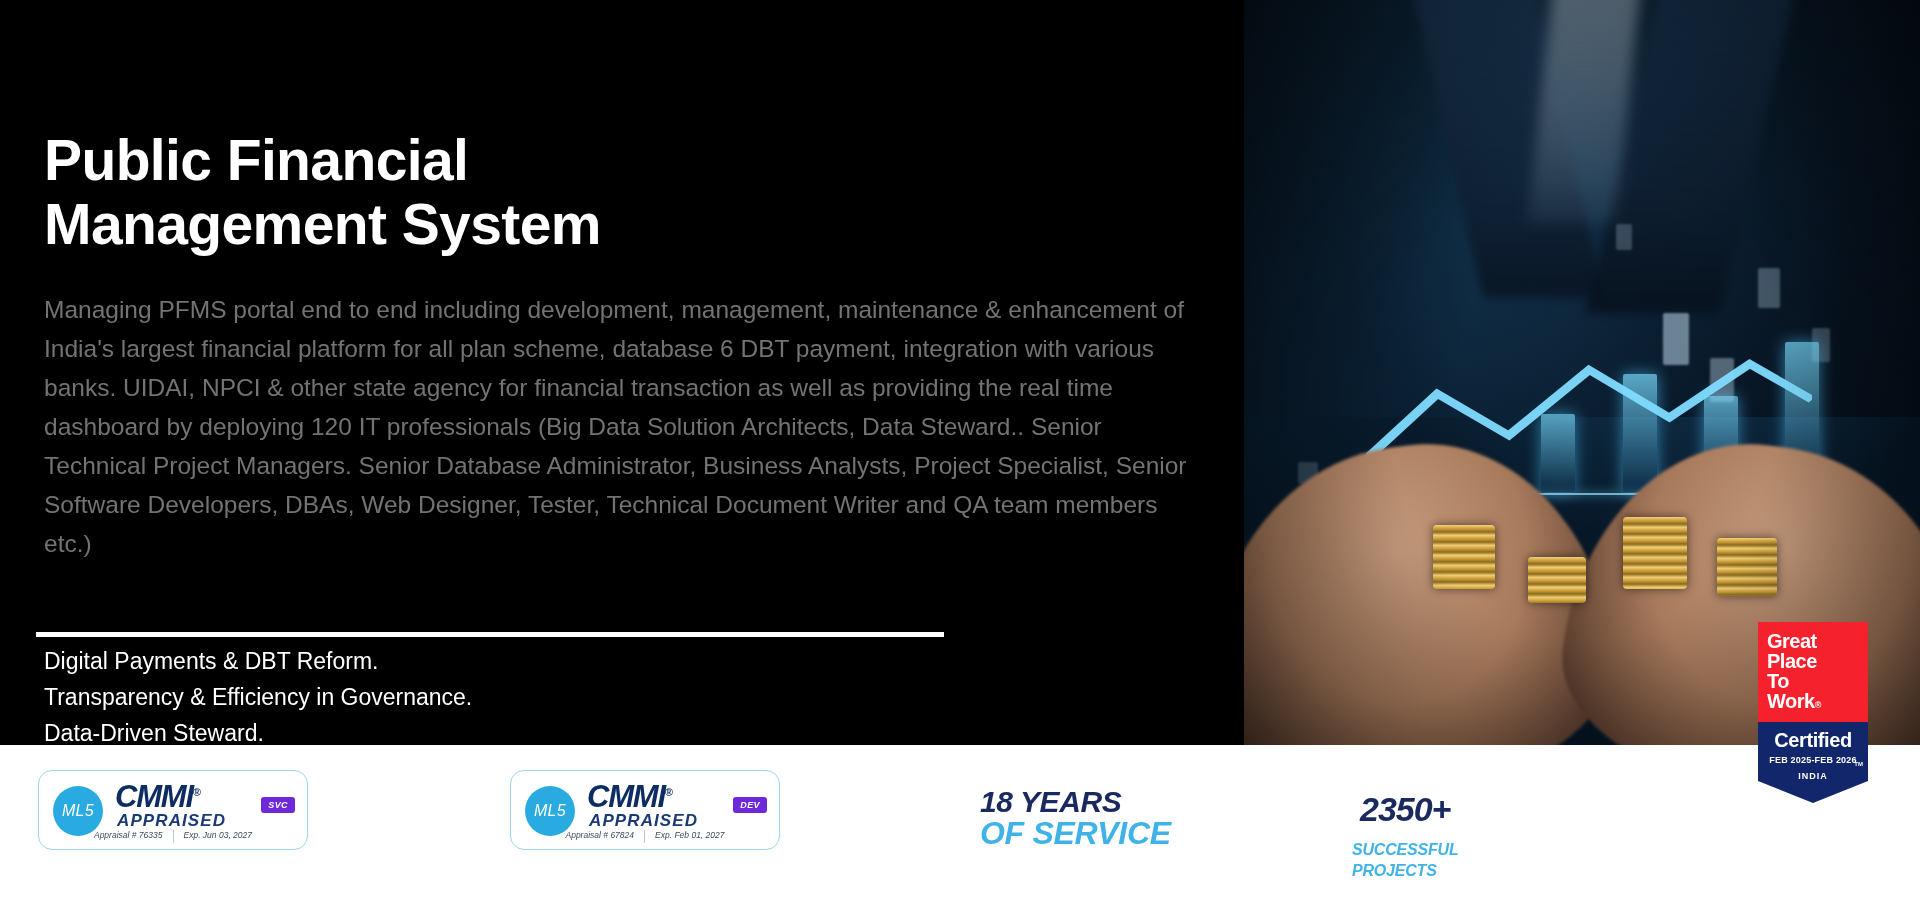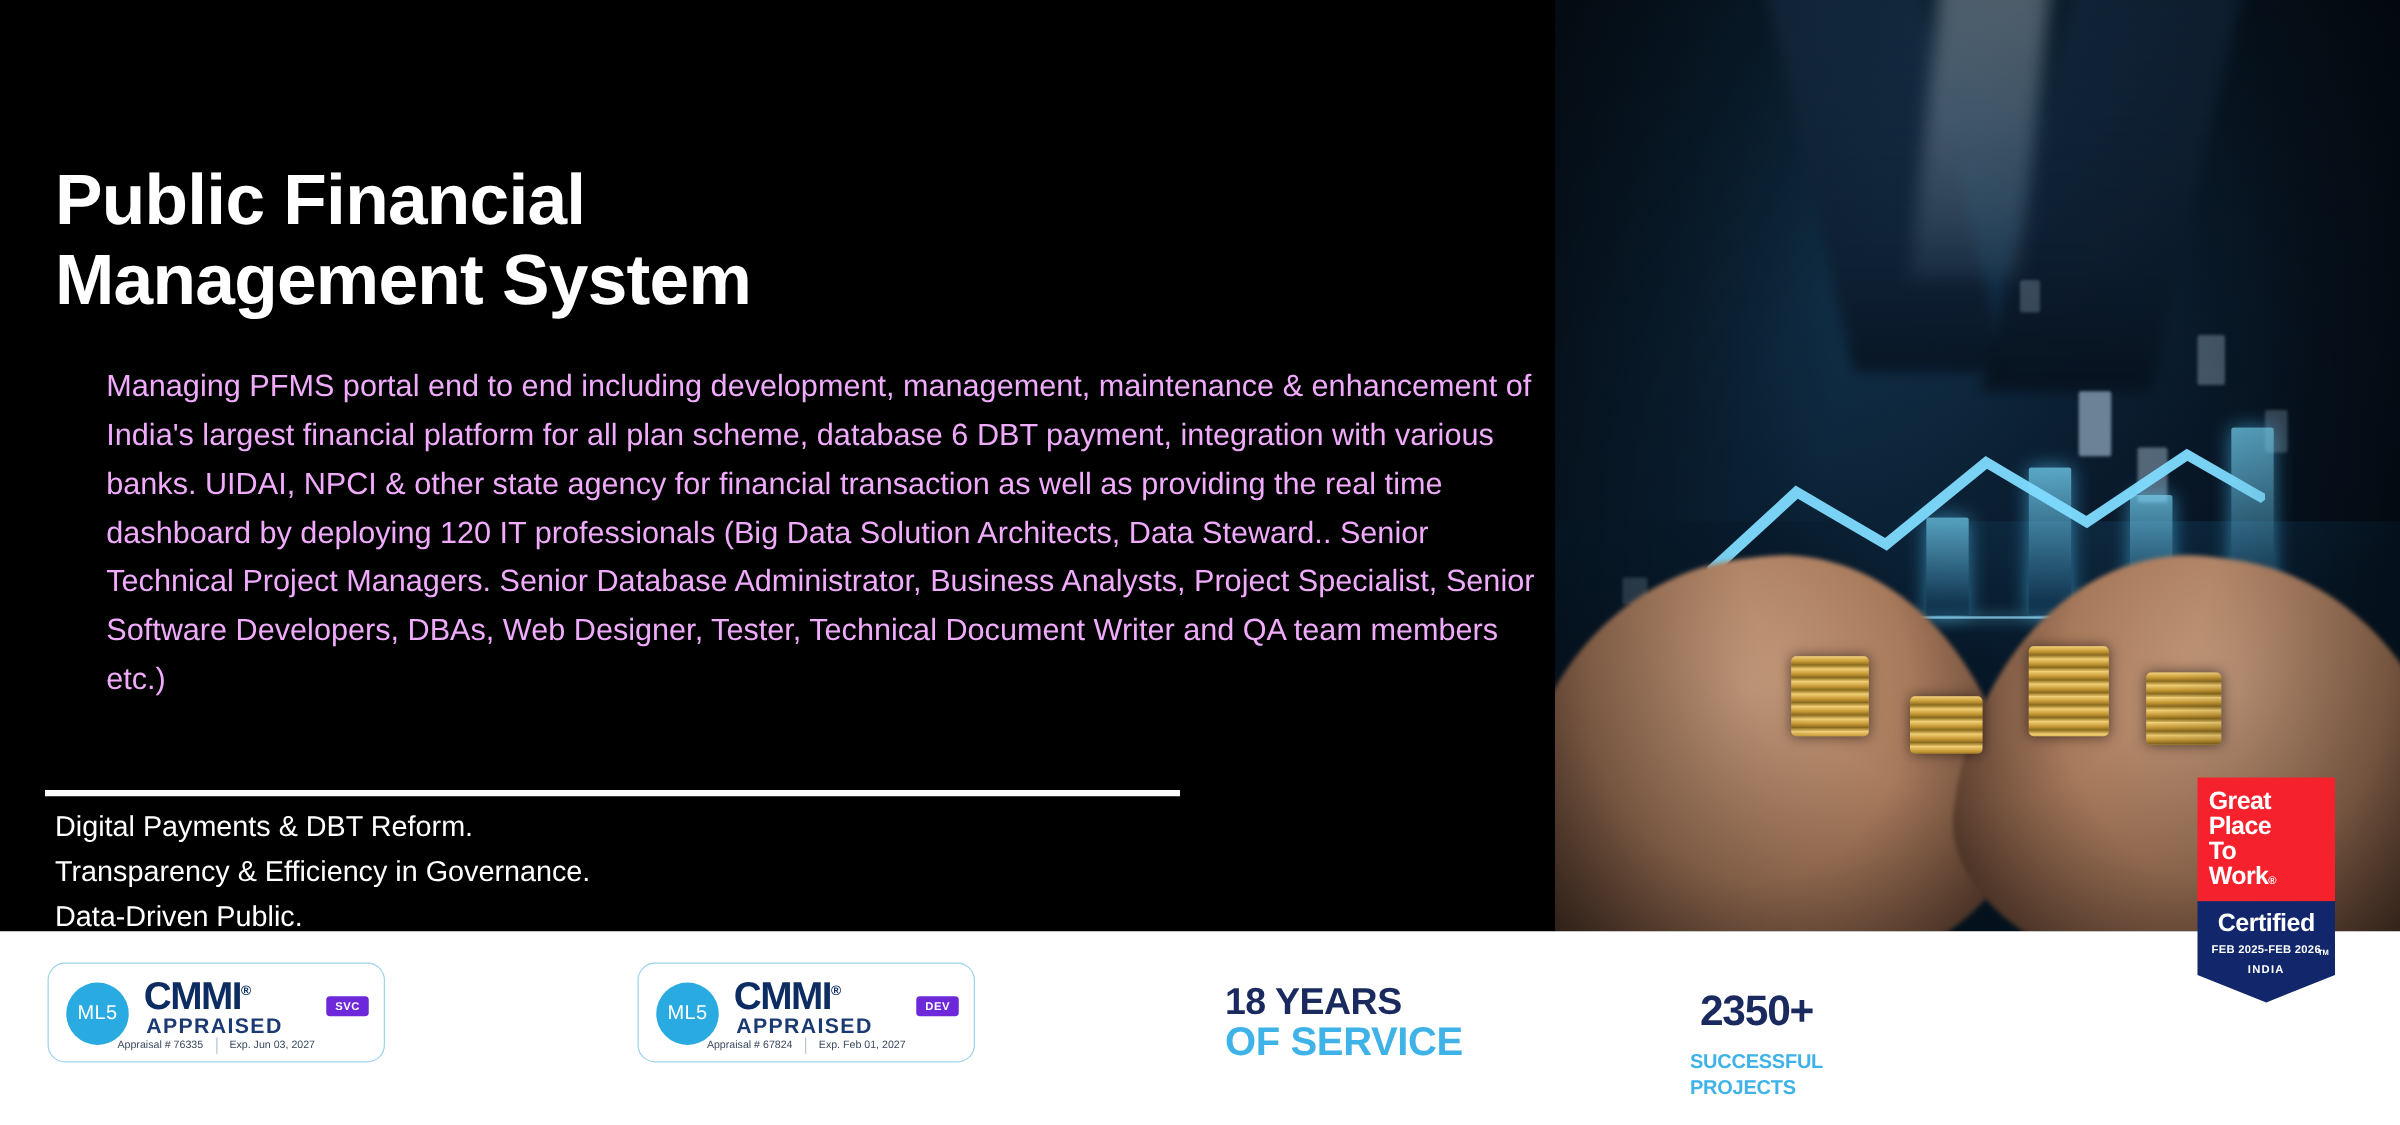--- a/index.html
+++ b/index.html
@@ -13,23 +13,22 @@
     position:absolute; left:0; top:0; width:1039px; height:745px;
     background:#000000; padding:0;
   }
   .headline{
     position:absolute; left:44px; top:128px; width:760px;
     color:#ffffff; font-weight:700; font-size:57px; line-height:1.13;
     letter-spacing:-0.6px; font-family:"Liberation Sans", sans-serif;
   }
   .body-copy{
     position:absolute; left:44px; top:290px; width:1160px;
-    color:#f0abfc; font-size:24.5px; line-height:39px; font-weight:400;
+    color:#737373; font-size:24.5px; line-height:39px; font-weight:400;
     font-family:"Liberation Sans", sans-serif;
-    margin-left:41px;
   }
   .divider{
     position:absolute; left:36px; top:632px; width:908px; height:5px;
     background:#ffffff;
   }
   .taglines{
     position:absolute; left:44px; top:643px; width:900px;
     color:#ffffff; font-size:23px; line-height:36px; font-weight:400;
   }
   .tagline-line{ display:block; white-space:nowrap; }
@@ -96,20 +95,21 @@
     box-shadow:0 0 10px rgba(0,0,0,.55); }
   .hero-vig{
     position:absolute; inset:0;
     background:radial-gradient(ellipse at 50% 55%, rgba(0,0,0,0) 40%, rgba(0,0,0,.55) 100%);
   }
 
   
   .bottom-bar{
     position:absolute; left:0; top:745px; width:1920px; height:155px;
     background:#ffffff;
+    font-style:italic;
   }
 
   
   .cmmi{
     position:absolute; top:25px; height:80px; border:1px solid #9fd3ec;
     border-radius:14px; background:#fff;
   }
   .cmmi.one{ left:38px; width:270px; }
   .cmmi.two{ left:510px; width:270px; }
   .ml5{
@@ -182,21 +182,21 @@
 
 <div class="slide">
 
   <div class="content-panel">
     <h1 class="headline">Public Financial Management System</h1>
     <p class="body-copy">Managing PFMS portal end to end including development, management, maintenance &amp; enhancement of India's largest financial platform for all plan scheme, database 6 DBT payment, integration with various banks. UIDAI, NPCI &amp; other state agency for financial transaction as well as providing the real time dashboard by deploying 120 IT professionals (Big Data Solution Architects, Data Steward.. Senior Technical Project Managers. Senior Database Administrator, Business Analysts, Project Specialist, Senior Software Developers, DBAs, Web Designer, Tester, Technical Document Writer and QA team members etc.)</p>
     <div class="divider"></div>
     <div class="taglines">
       <span class="tagline-line">Digital Payments &amp; DBT Reform.</span>
       <span class="tagline-line">Transparency &amp; Efficiency in Governance.</span>
-      <span class="tagline-line">Data-Driven Public.</span>
+      <span class="tagline-line">Data-Driven Steward.</span>
     </div>
   </div>
 
   <div class="hero">
     <div class="hero-bg"></div>
     <div class="hero-suit"></div>
     <div class="hero-lapelL"></div>
     <div class="hero-lapelR"></div>
     <div class="hero-shirt"></div>
 

